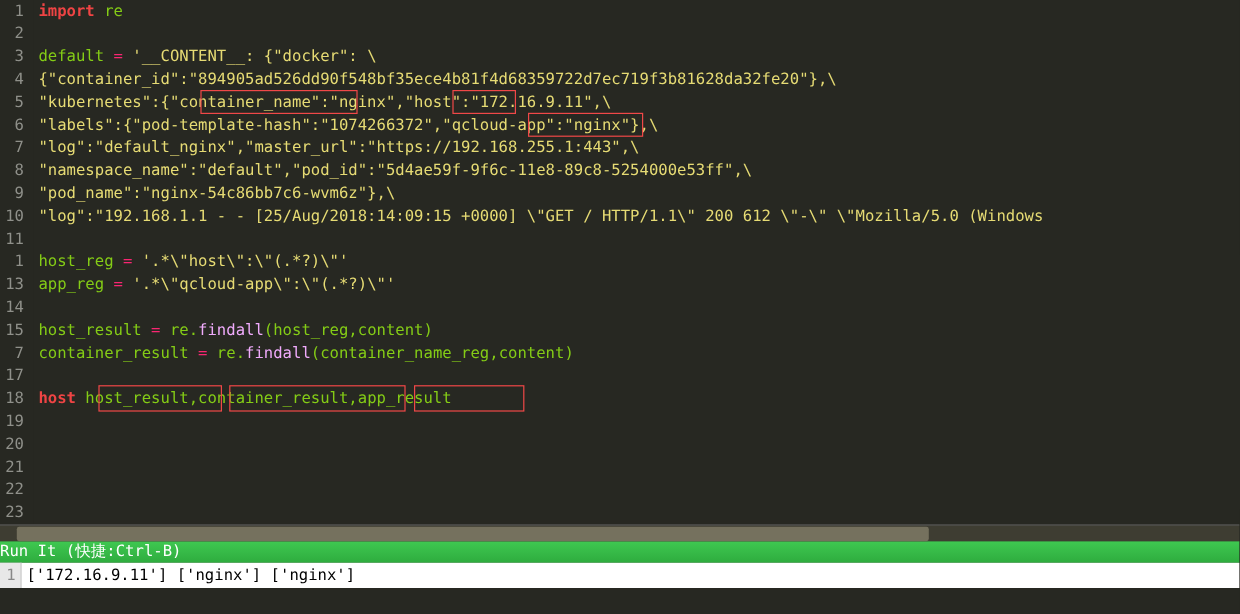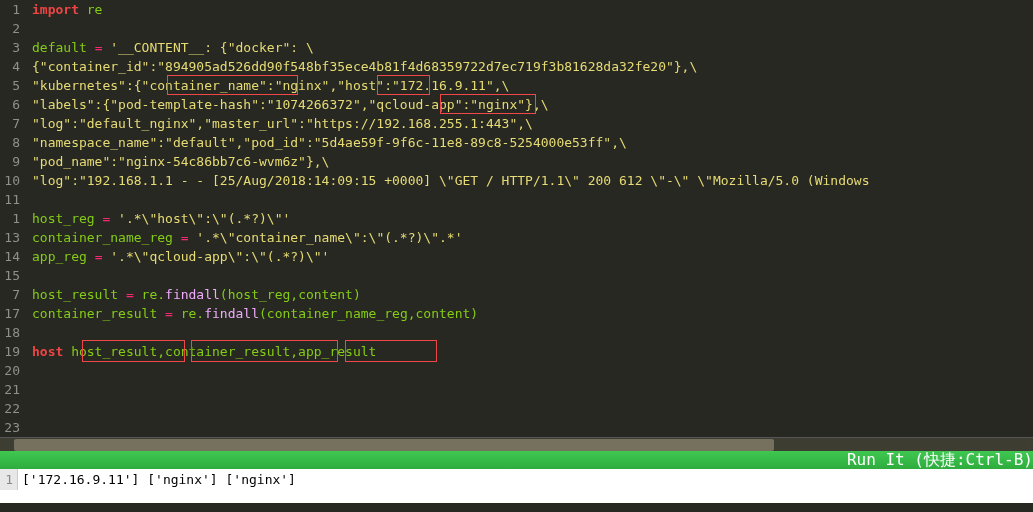--- a/index.html
+++ b/index.html
@@ -61,41 +61,41 @@
   top: 1px;
   width: 760px;
   height: 12px;
   background: #75715e;
   border-radius: 2px;
 }
 .run-bar {
   height: 18px;
   background: linear-gradient(#3fc851, #2eac3e);
   color: #fff;
-  text-align: right;
-  font-size: 16px;
+  text-align: left;
+  font-size: 13px;
   line-height: 18px;
 }
 .output-wrap {
   display: flex;
   background: #fff;
   color: #000;
 }
 .output-gutter {
   width: 18px;
   background: #e8e8e8;
   color: #888;
   text-align: right;
   padding-right: 4px;
   height: 21px;
   line-height: 21px;
   border-right: 1px solid #ccc;
 }
 .output {
-  height: 34px;
+  height: 21px;
   line-height: 21px;
   padding-left: 4px;
   font-family: "Consolas", "Monaco", monospace;
 }
 </style>
 </head>
 <body>
 
 <div class="editor">
   <div class="gutter">
@@ -134,21 +134,20 @@
     </div>
     <div class="line"><span class="str">"labels":{"pod-template-hash":"1074266372","qcloud-app":"nginx"},\</span>
       <span class="box" style="left:408px; top:-1px; width:96px; height:20px;"></span>
     </div>
     <div class="line"><span class="str">"log":"default_nginx","master_url":"https://192.168.255.1:443",\</span></div>
     <div class="line"><span class="str">"namespace_name":"default","pod_id":"5d4ae59f-9f6c-11e8-89c8-5254000e53ff",\</span></div>
     <div class="line"><span class="str">"pod_name":"nginx-54c86bb7c6-wvm6z"},\</span></div>
     <div class="line"><span class="str">"log":"192.168.1.1 - - [25/Aug/2018:14:09:15 +0000] \"GET / HTTP/1.1\" 200 612 \"-\" \"Mozilla/5.0 (Windows</span></div>
     <div class="line"></div>
     <div class="line"><span class="ident">host_reg </span><span class="op">=</span><span class="str"> '.*\"host\":\"(.*?)\"'</span></div>
-    <div class="line"><span class="ident">container_name_reg </span><span class="op">=</span><span class="str"> '.*\"container_name\":\"(.*?)\".*'</span></div>
     <div class="line"><span class="ident">app_reg </span><span class="op">=</span><span class="str"> '.*\"qcloud-app\":\"(.*?)\"'</span></div>
     <div class="line"></div>
     <div class="line"><span class="ident">host_result </span><span class="op">=</span><span class="ident"> re.</span><span class="fn">findall</span><span class="ident">(host_reg,content)</span></div>
     <div class="line"><span class="ident">container_result </span><span class="op">=</span><span class="ident"> re.</span><span class="fn">findall</span><span class="ident">(container_name_reg,content)</span></div>
     <div class="line"></div>
     <div class="line"><span class="kw">host</span><span class="ident"> host_result,container_result,app_result</span>
       <span class="box" style="left:50px; top:-2px; width:103px; height:22px;"></span>
       <span class="box" style="left:159px; top:-2px; width:147px; height:22px;"></span>
       <span class="box" style="left:313px; top:-2px; width:92px; height:22px;"></span>
     </div>

